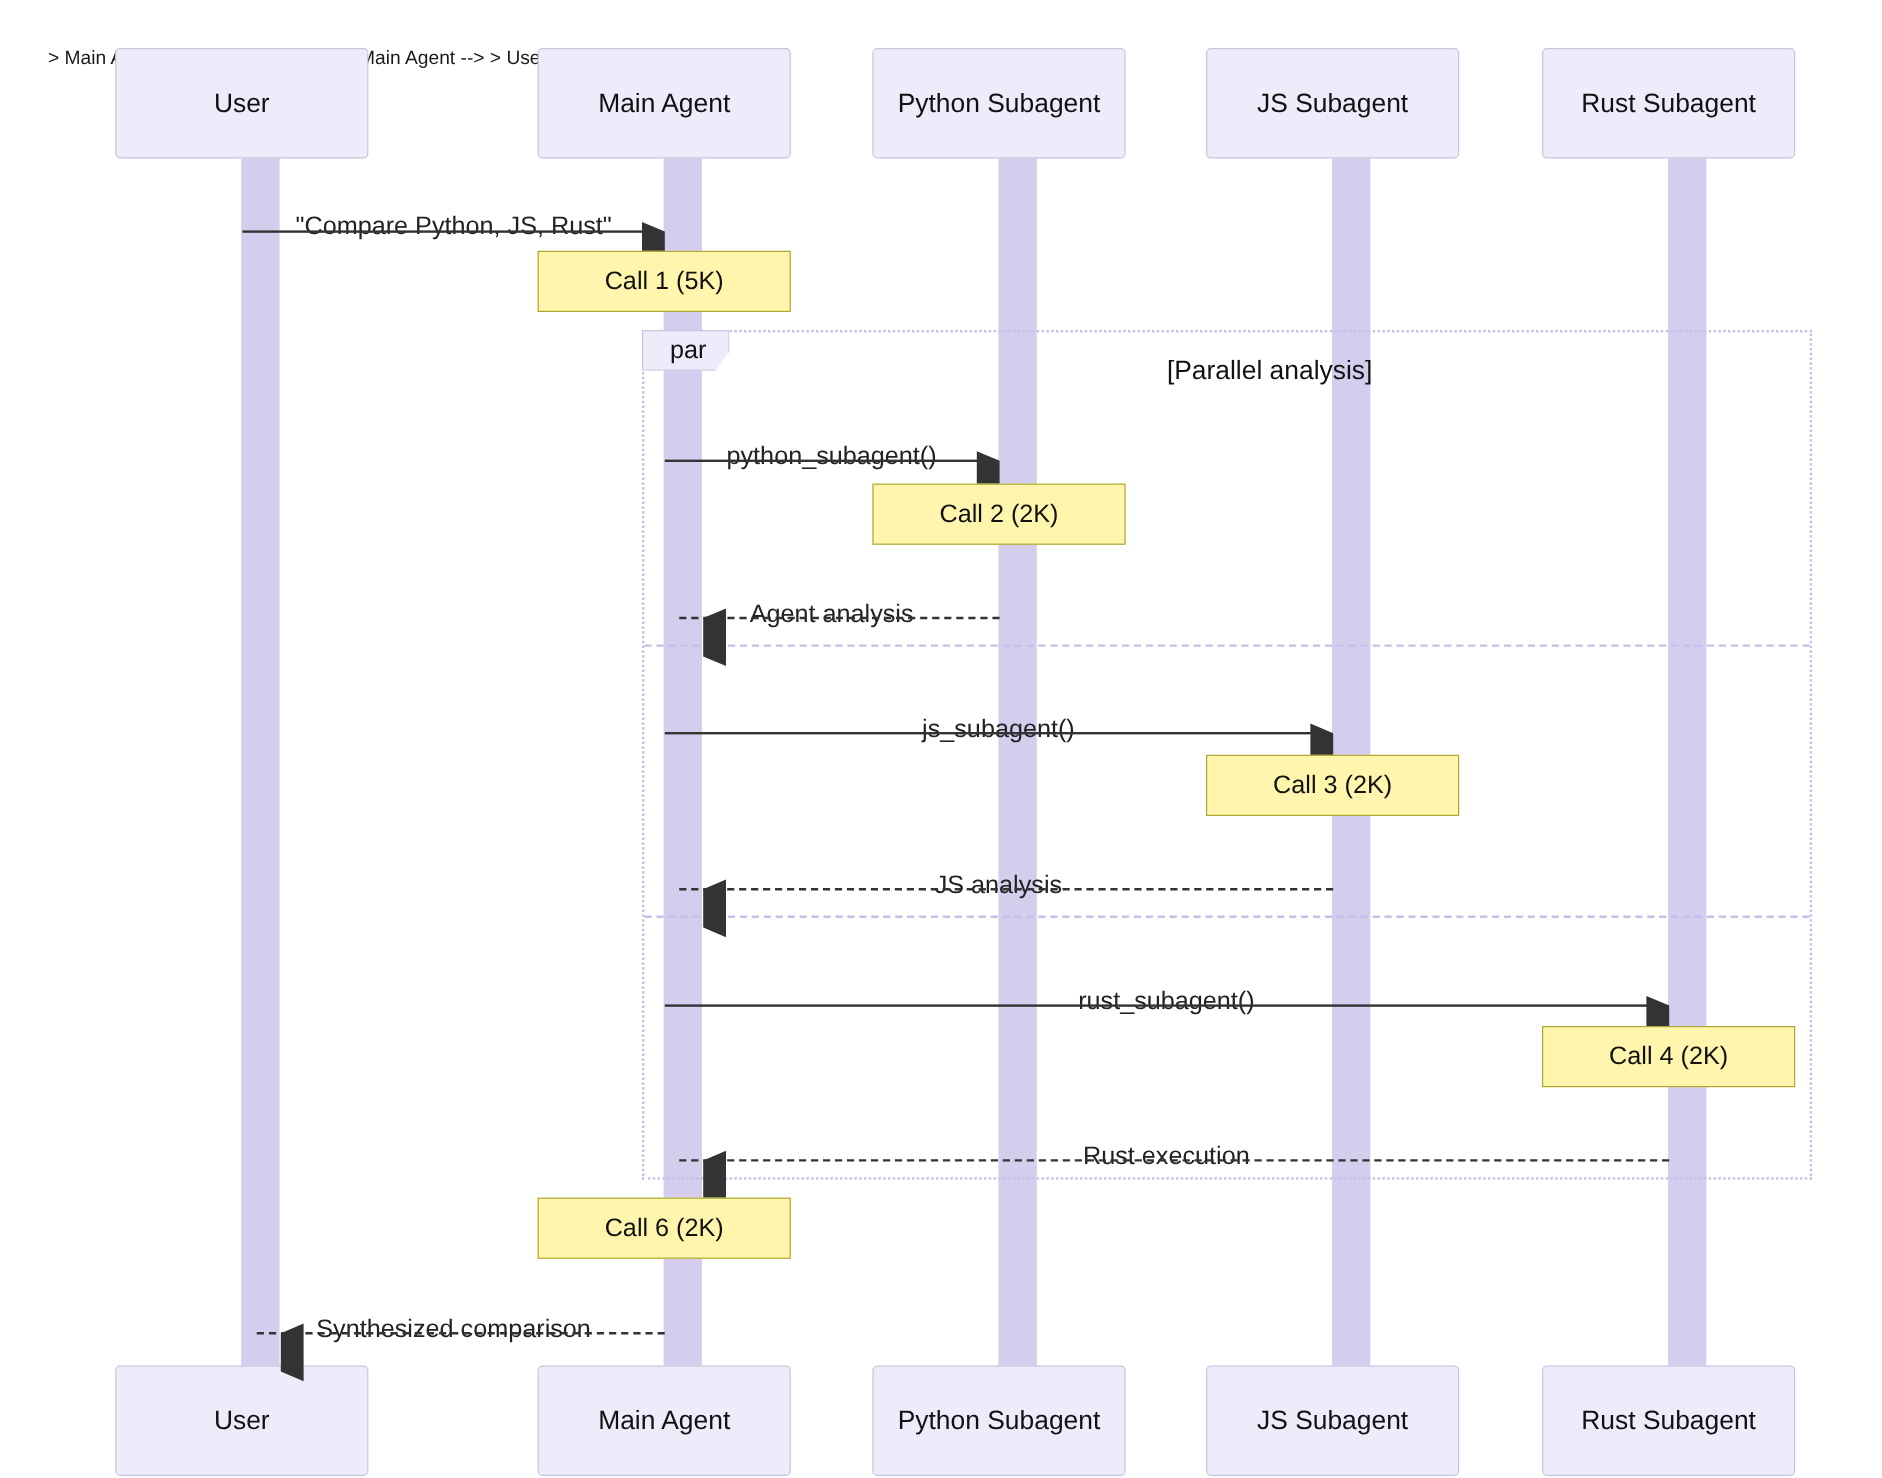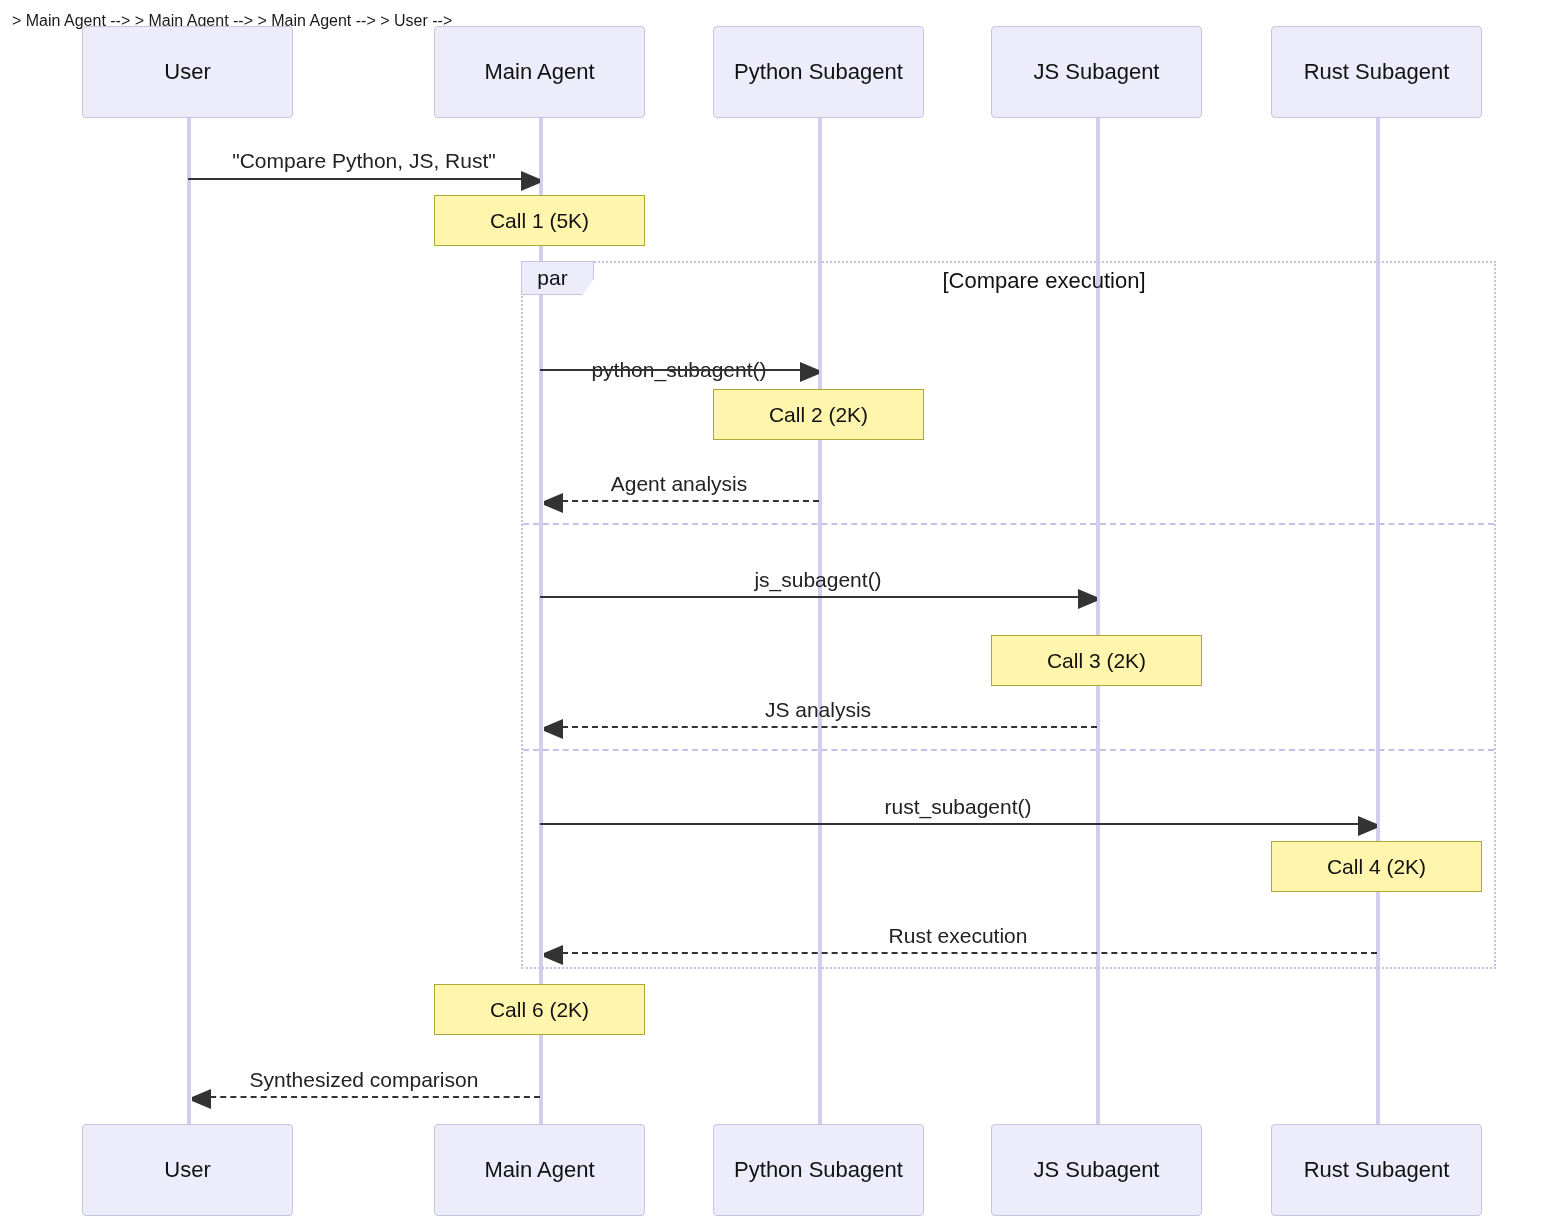--- a/index.html
+++ b/index.html
@@ -6,21 +6,21 @@
     --actor-fill: #ECECFB;
     --actor-border: #C8C4E0;
     --lifeline: #D5CDEE;
     --note-fill: #FFF5AD;
     --note-border: #AAAA33;
     --frame-border: #C6BFE9;
     --message-line: #333333;
     --text: #1A1A1A;
     --bg: #FFFFFF;
   }
-  * { box-sizing: border-box; margin: 4px; padding: 2px; }
+  * { box-sizing: border-box; margin: 4px; padding: 16px; }
   html, body { background: var(--bg); }
   body {
     width: 1568px; height: 1232px;
     position: relative;
     font-family: "Liberation Sans", "DejaVu Sans", sans-serif;
     color: var(--text);
     overflow: hidden;
   }
   .abs { position: absolute; }
   .actor {
@@ -101,21 +101,21 @@
 <div class="abs lifeline" style="left:525px"></div>
 <div class="abs lifeline" style="left:804px"></div>
 <div class="abs lifeline" style="left:1082px"></div>
 <div class="abs lifeline" style="left:1362px"></div>
 
 
 <div class="abs par-frame"></div>
 <div class="abs par-divider" style="top:509px"></div>
 <div class="abs par-divider" style="top:735px"></div>
 <div class="abs par-tab">par</div>
-<div class="abs par-title">[Compare execution]</div>
+<div class="abs par-title">[Parallel analysis]</div>
 
 
 <div class="abs actor" style="left:68px;top:12px">User</div>
 <div class="abs actor" style="left:420px;top:12px">Main Agent</div>
 <div class="abs actor" style="left:699px;top:12px">Python Subagent</div>
 <div class="abs actor" style="left:977px;top:12px">JS Subagent</div>
 <div class="abs actor" style="left:1257px;top:12px">Rust Subagent</div>
 
 
 <div class="abs actor" style="left:68px;top:1110px">User</div>
@@ -126,39 +126,39 @@
 
 
 <div class="abs msg-label" style="left:140px;top:133px">"Compare Python, JS, Rust"</div>
 <div class="abs msg-line solid" style="left:174px;top:164px;width:340px"></div>
 <div class="abs arrowhead right" style="left:507px;top:157px"></div>
 
 
 <div class="abs note" style="left:420px;top:181px">Call 1 (5K)</div>
 
 
-<div class="abs msg-label" style="left:455px;top:342px">python_subagent()</div>
+<div class="abs msg-label" style="left:455px;top:325px">python_subagent()</div>
 <div class="abs msg-line solid" style="left:526px;top:355px;width:267px"></div>
 <div class="abs arrowhead right" style="left:786px;top:348px"></div>
 
 
 <div class="abs note" style="left:699px;top:375px">Call 2 (2K)</div>
 
 &gt; Main Agent --&gt;
 <div class="abs msg-label" style="left:455px;top:456px">Agent analysis</div>
 <div class="abs msg-line dashed" style="left:538px;top:486px;width:267px"></div>
 <div class="abs arrowhead left" style="left:526px;top:479px"></div>
 
 
 <div class="abs msg-label" style="left:594px;top:552px">js_subagent()</div>
 <div class="abs msg-line solid" style="left:526px;top:582px;width:545px"></div>
 <div class="abs arrowhead right" style="left:1064px;top:575px"></div>
 
 
-<div class="abs note" style="left:977px;top:621px">Call 3 (2K)</div>
+<div class="abs note" style="left:977px;top:601px">Call 3 (2K)</div>
 
 &gt; Main Agent --&gt;
 <div class="abs msg-label" style="left:594px;top:682px">JS analysis</div>
 <div class="abs msg-line dashed" style="left:538px;top:712px;width:545px"></div>
 <div class="abs arrowhead left" style="left:526px;top:705px"></div>
 
 
 <div class="abs msg-label" style="left:734px;top:779px">rust_subagent()</div>
 <div class="abs msg-line solid" style="left:526px;top:809px;width:825px"></div>
 <div class="abs arrowhead right" style="left:1344px;top:802px"></div>

